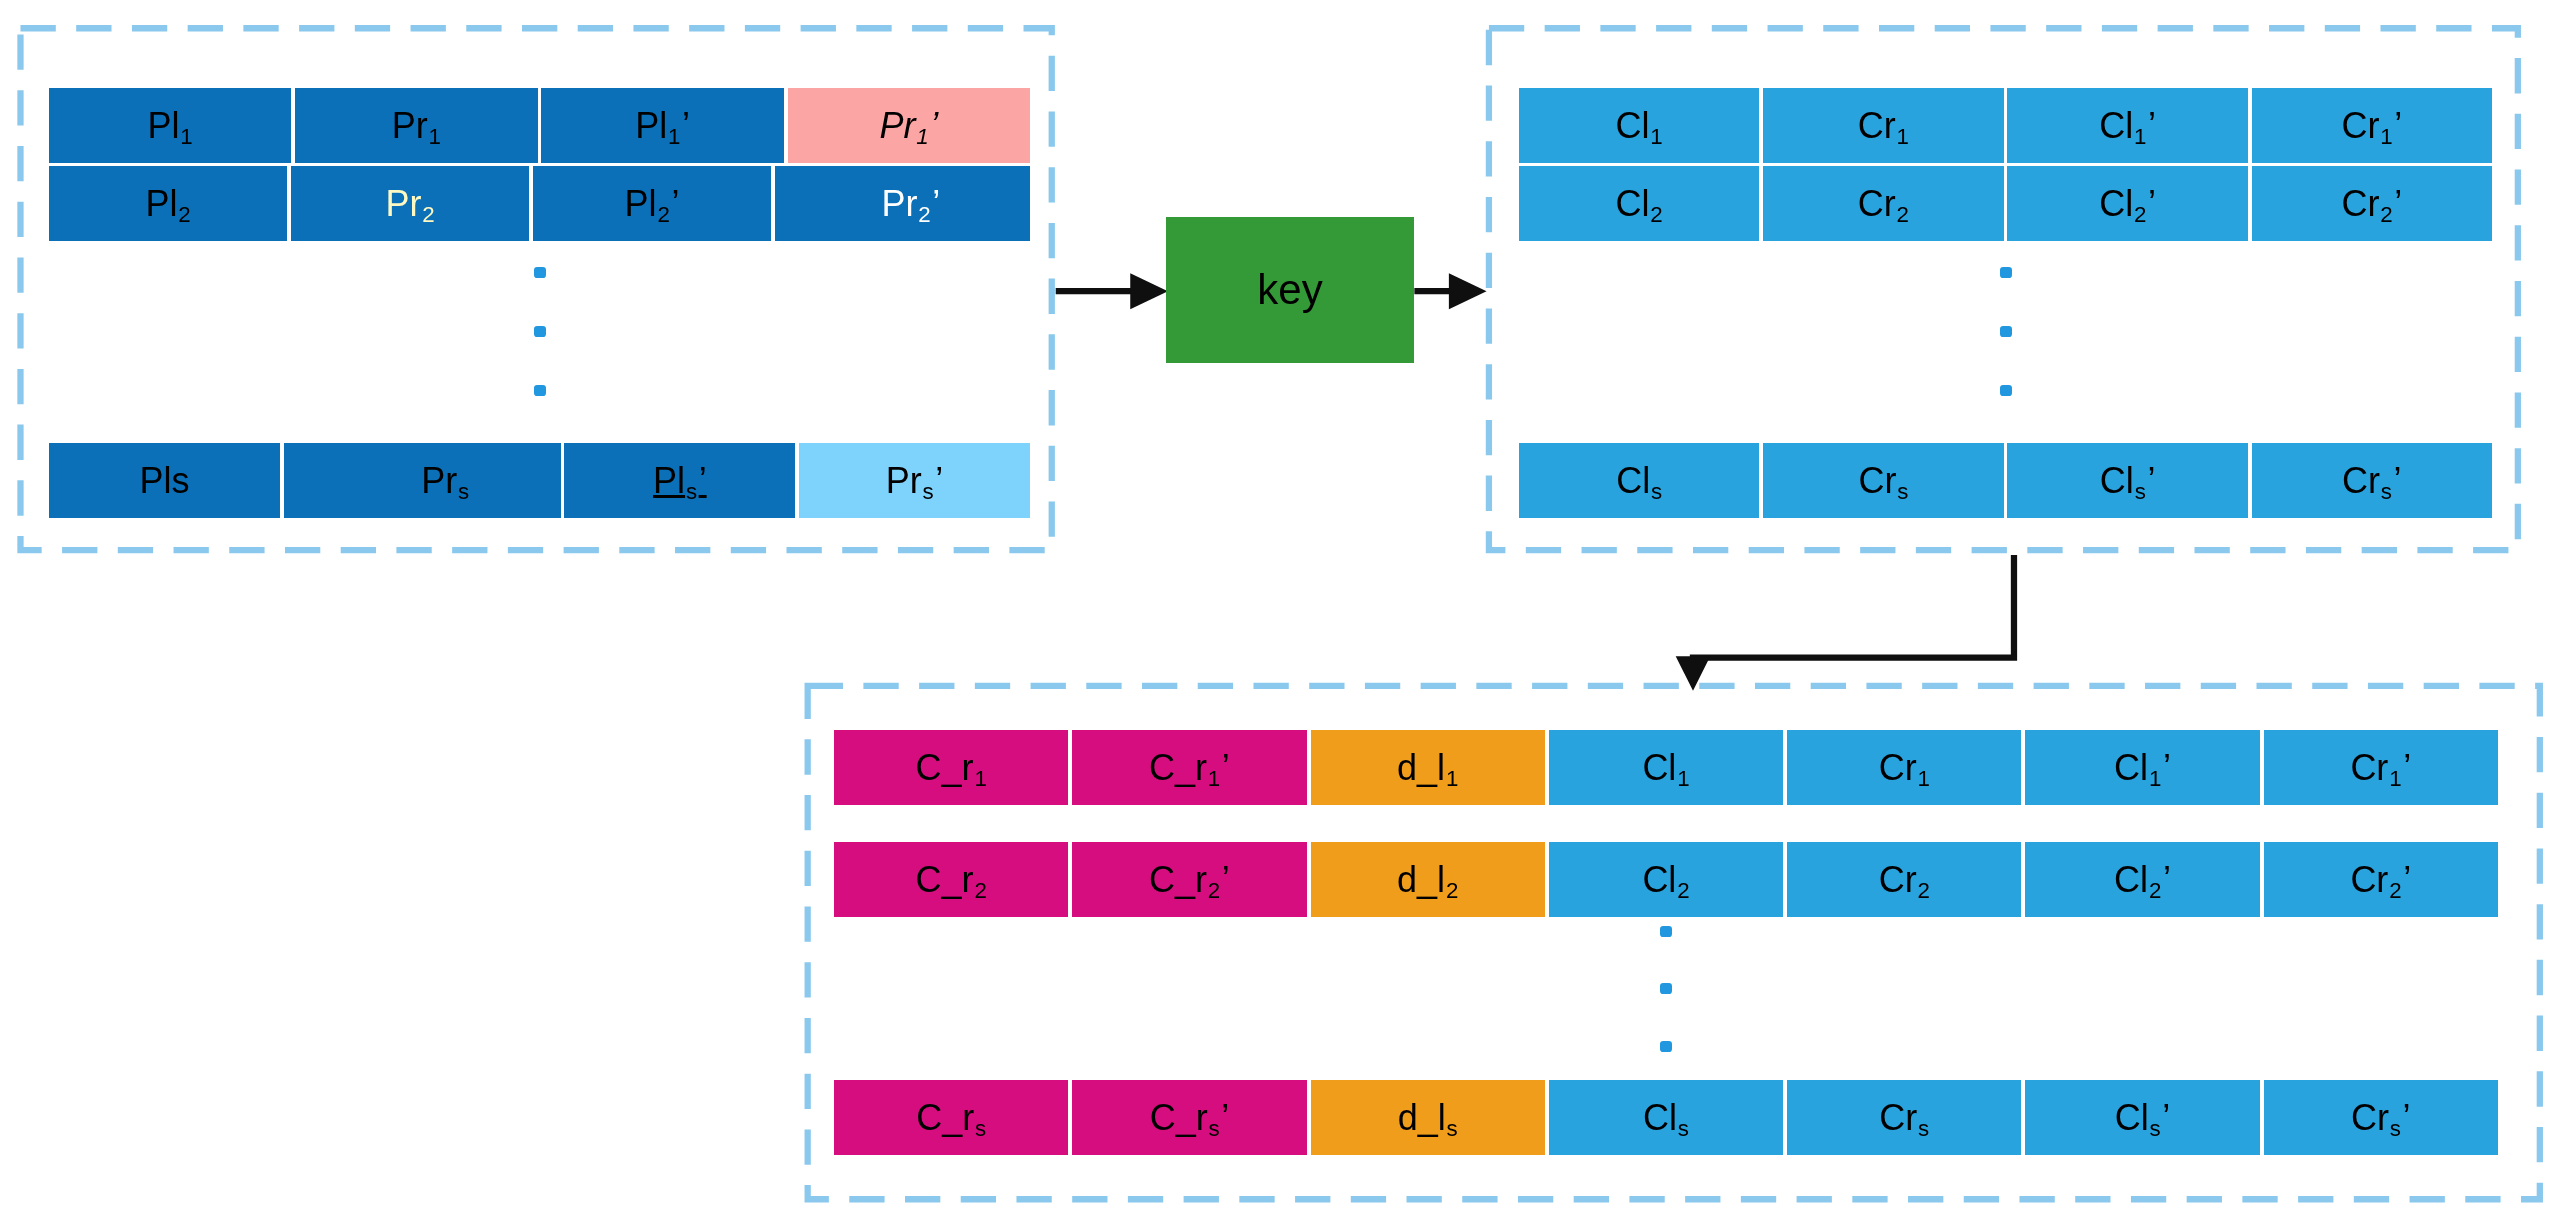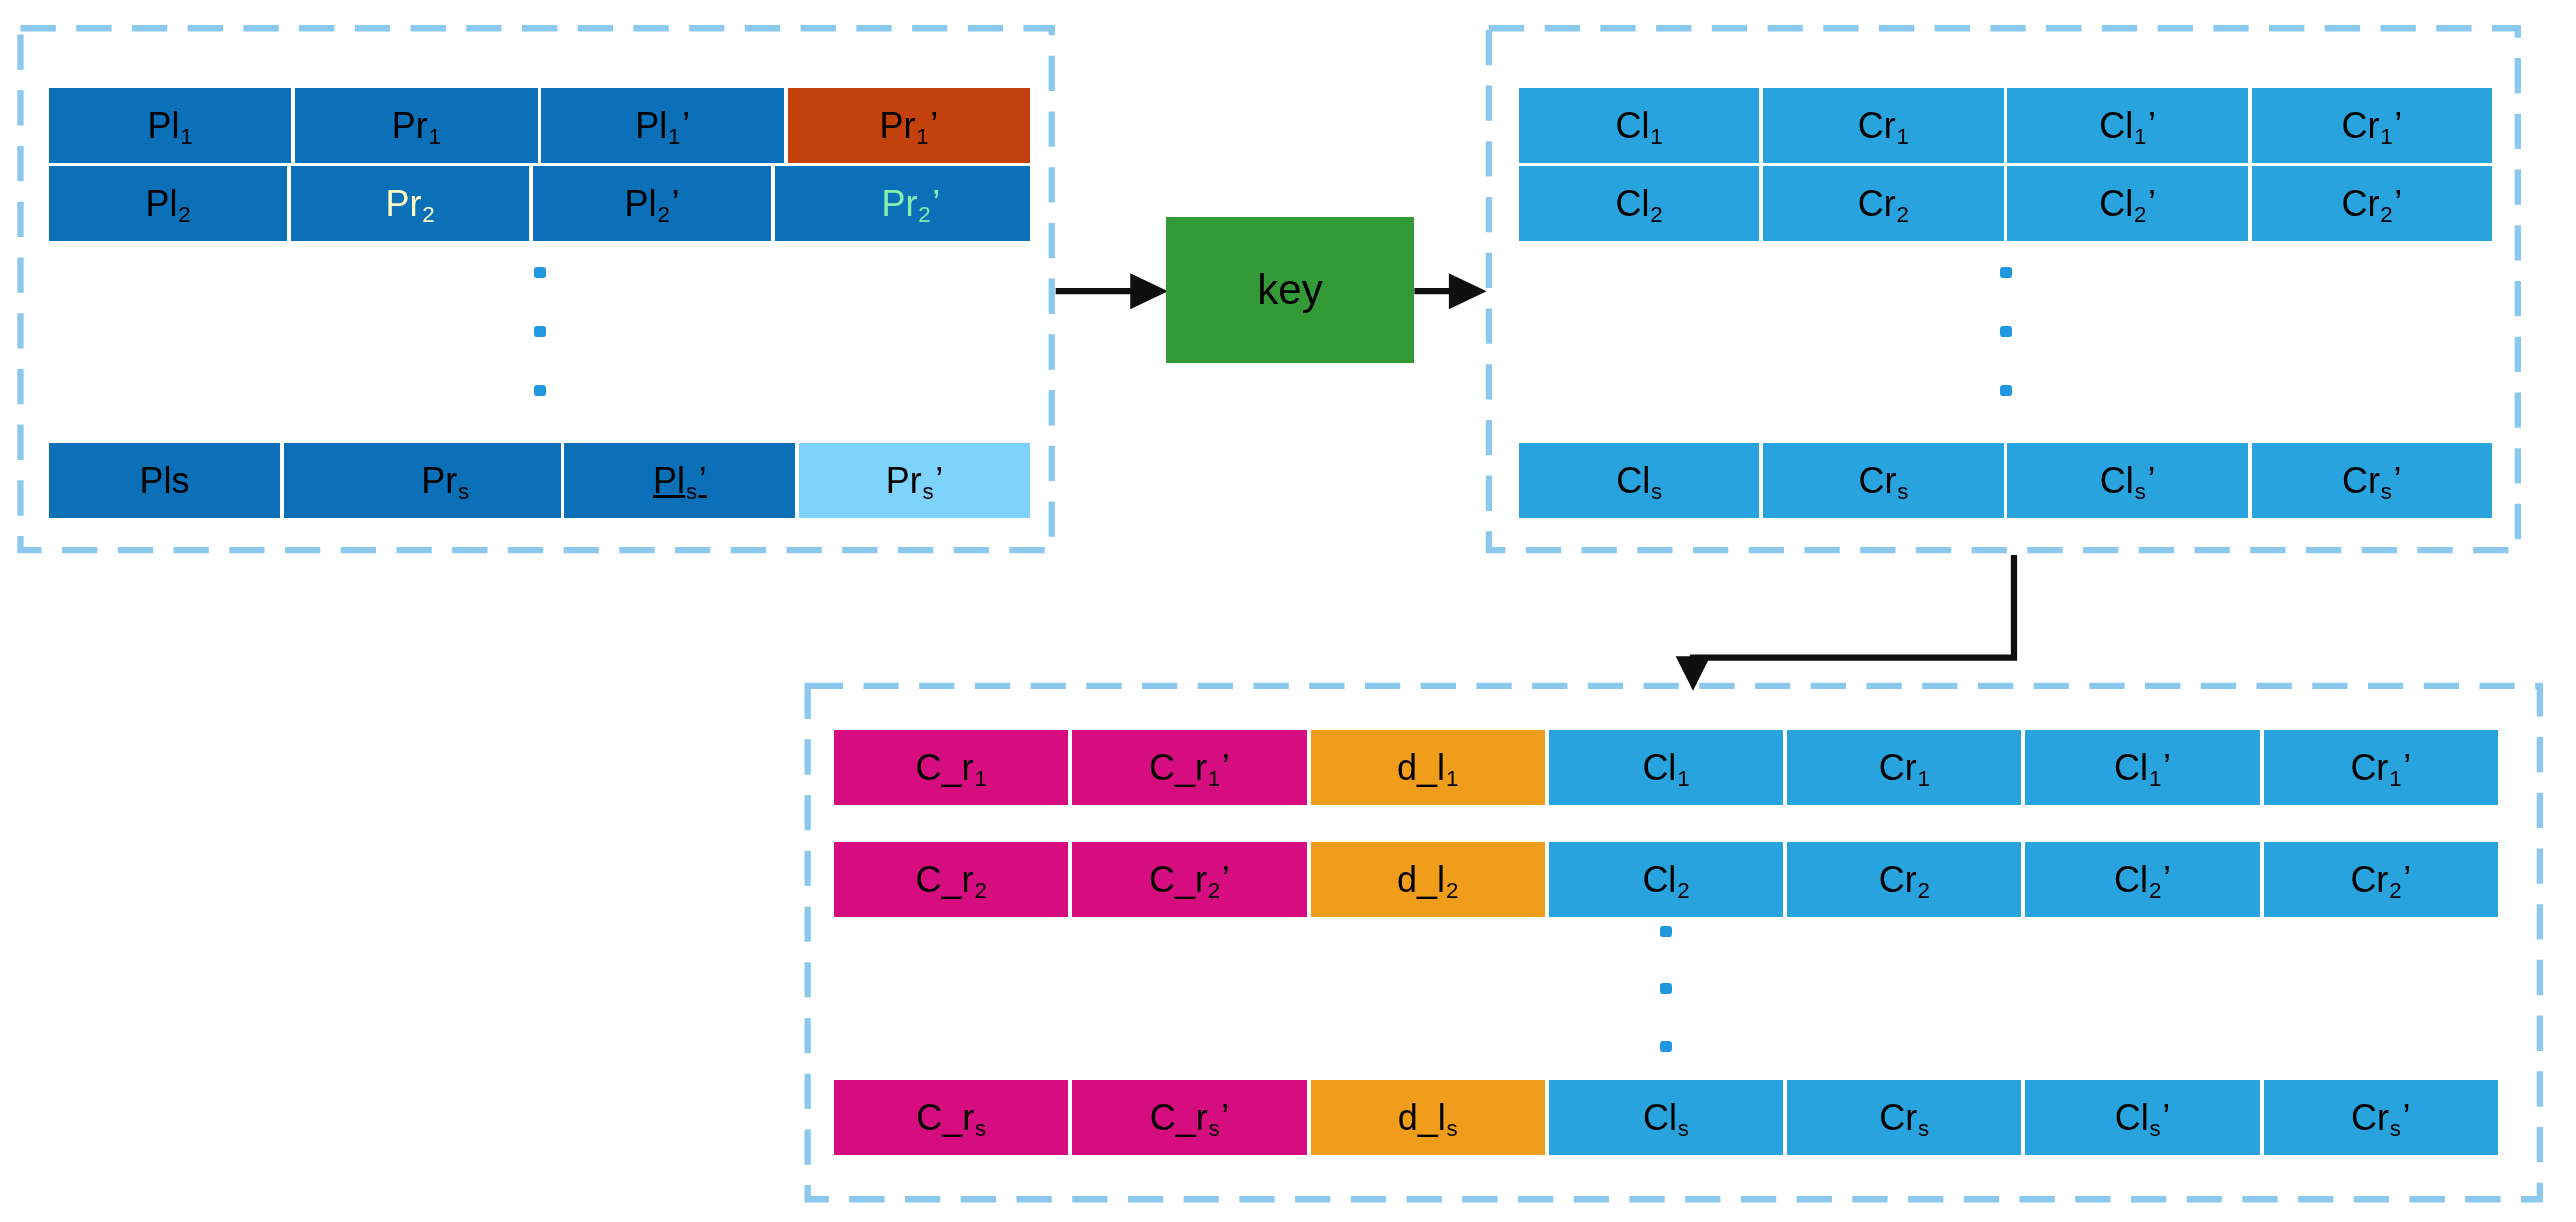--- a/index.html
+++ b/index.html
@@ -92,35 +92,35 @@
       <div class="row" style="left: 49px; top: 88px; width: 981px;">
         <div class="cell" style="background: rgb(11, 112, 184); color: rgb(0, 0, 0);">
           <span class="lbl"><span>Pl</span><sub>1</sub></span>
         </div>
         <div class="cell" style="background: rgb(11, 112, 184); color: rgb(0, 0, 0);">
           <span class="lbl"><span>Pr</span><sub>1</sub></span>
         </div>
         <div class="cell" style="background: rgb(11, 112, 184); color: rgb(0, 0, 0);">
           <span class="lbl"><span>Pl</span><sub>1</sub><span class="prime">’</span></span>
         </div>
-        <div class="cell" style="background: #c2410c; color: rgb(0, 0, 0);">
+        <div class="cell" style="background: #fca5a5; color: rgb(0, 0, 0); font-style: italic;">
           <span class="lbl"><span>Pr</span><sub>1</sub><span class="prime">’</span></span>
         </div>
       </div>
       <div class="row" style="left: 49px; top: 166px; width: 981px;">
         <div class="cell" style="background: rgb(11, 112, 184); color: rgb(0, 0, 0);">
           <span class="lbl"><span>Pl</span><sub>2</sub></span>
         </div>
         <div class="cell" style="background: rgb(11, 112, 184); color: #fef9c3; align-items: center;">
           <span class="lbl"><span>Pr</span><sub>2</sub></span>
         </div>
         <div class="cell" style="background: rgb(11, 112, 184); color: rgb(0, 0, 0);">
           <span class="lbl"><span>Pl</span><sub>2</sub><span class="prime">’</span></span>
         </div>
-        <div class="cell" style="background: rgb(11, 112, 184); color: #86efac; padding-left: 17px;">
+        <div class="cell" style="background: rgb(11, 112, 184); color: #ffffff; padding-left: 17px;">
           <span class="lbl"><span>Pr</span><sub>2</sub><span class="prime">’</span></span>
         </div>
       </div>
       <div class="row" style="left: 49px; top: 443px; width: 981px;">
         <div class="cell" style="background: rgb(11, 112, 184); color: rgb(0, 0, 0);">
           <span class="lbl"><span>Pls</span></span>
         </div>
         <div class="cell" style="background: rgb(11, 112, 184); color: rgb(0, 0, 0); padding-left: 46px;">
           <span class="lbl"><span>Pr</span><sub>s</sub></span>
         </div>

